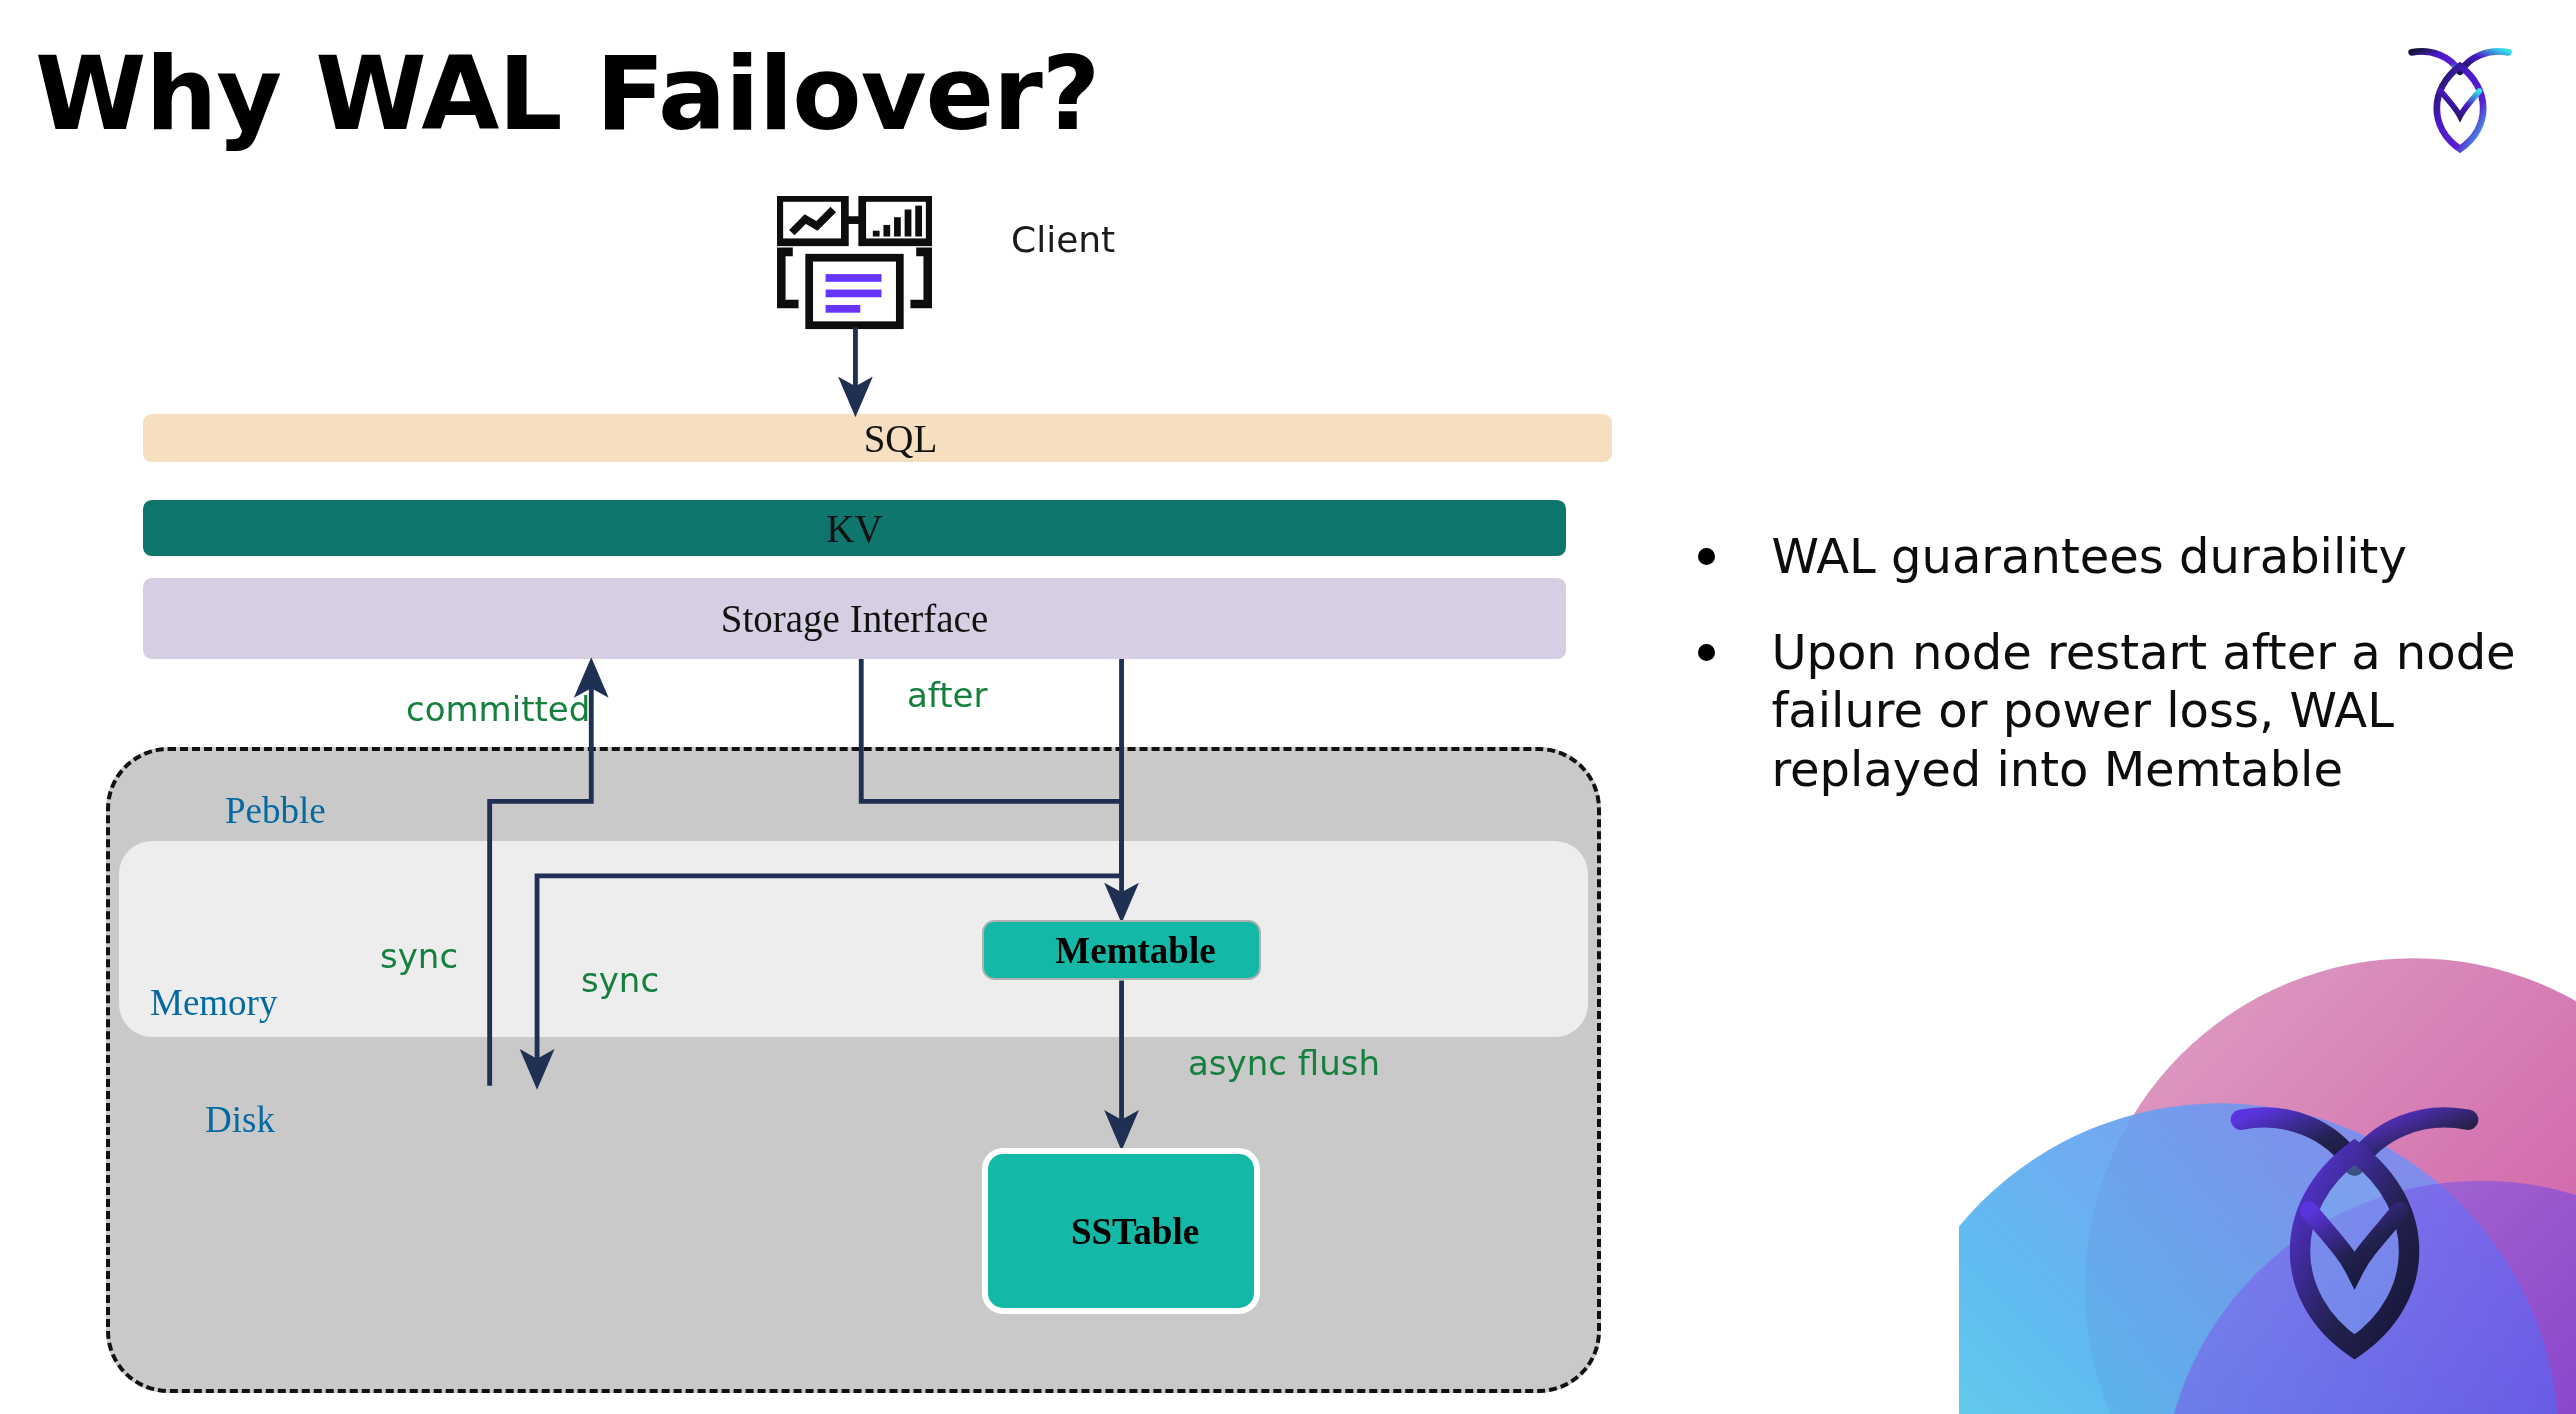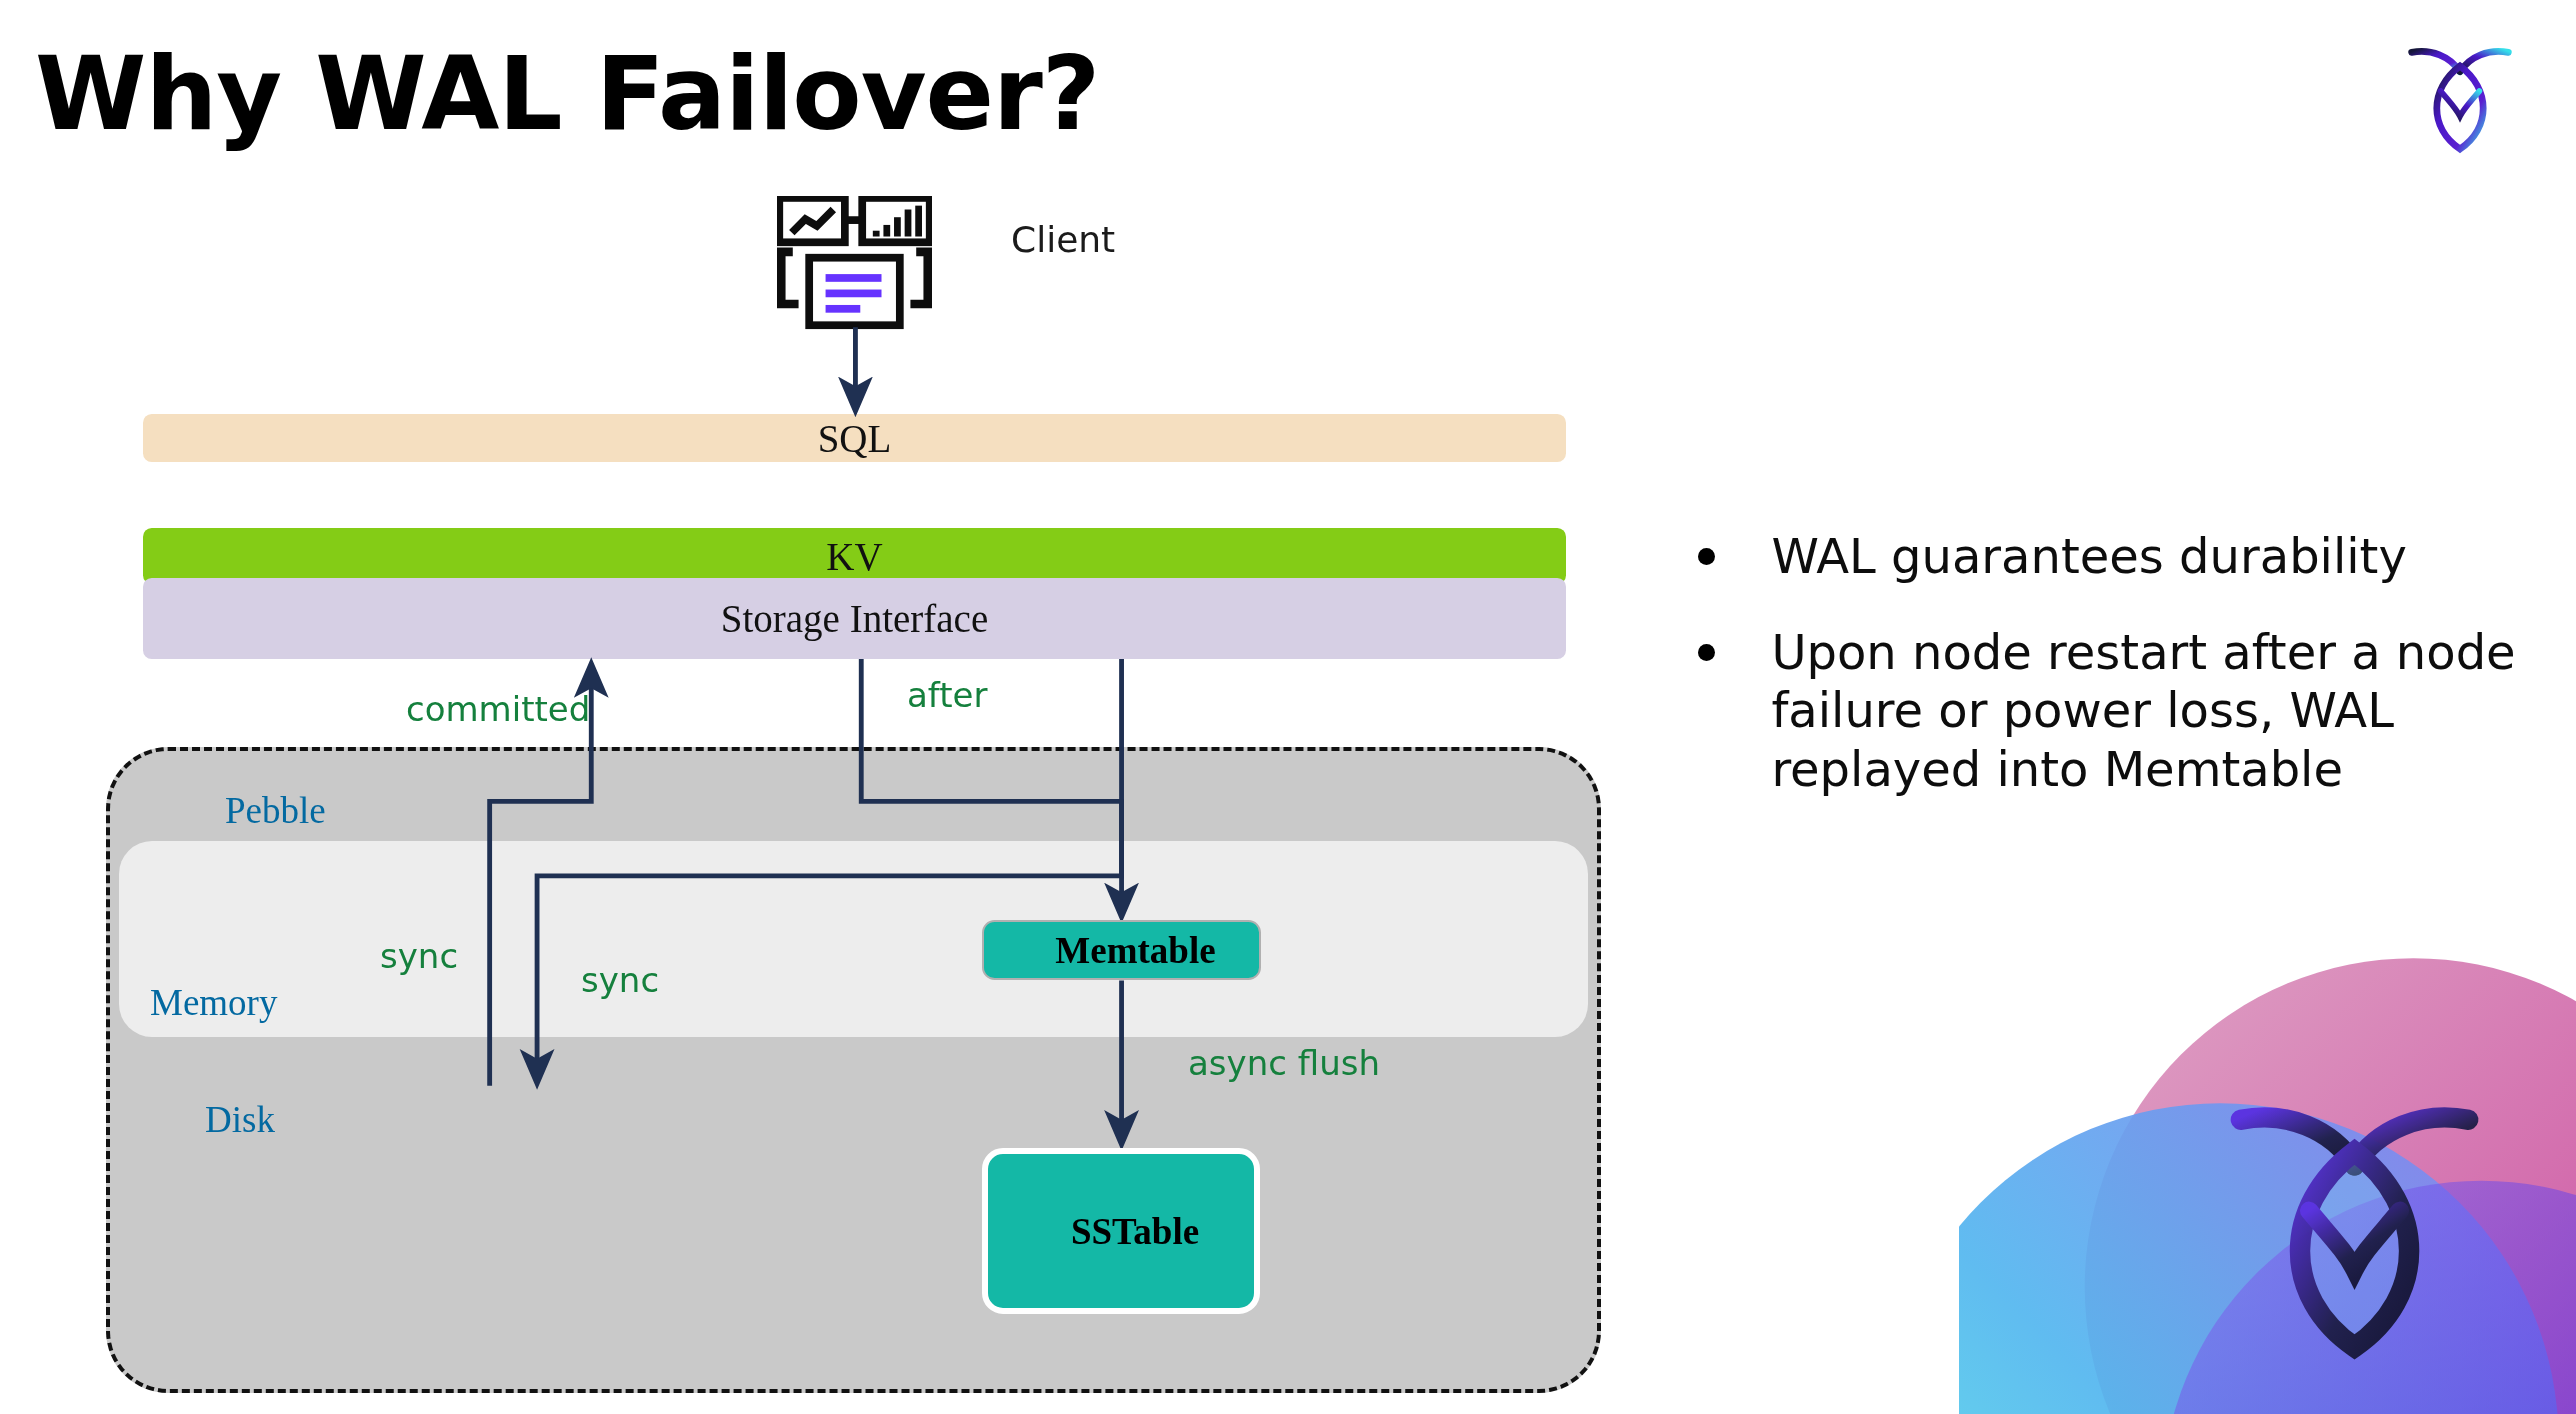--- a/index.html
+++ b/index.html
@@ -75,22 +75,22 @@
     left: 143px;
     width: 1423px;
     border-radius: 8.7px;
     display: flex;
     align-items: center;
     justify-content: center;
     font-family: "Liberation Serif", serif;
     font-size: 39px;
     color: #111111;
   }
-  #bar-sql { top: 414px; height: 48px; background: #f5dfc0; }
-  #bar-kv  { top: 528px; height: 56px; background: #84cc16; }
+  #bar-sql { top: 414px; height: 48px; background: #f5dfc0; padding-left: 46px; }
+  #bar-kv  { top: 500px; height: 56px; background: #0f766e; }
   #bar-storage { top: 578px; height: 81px; background: #d6cfe4; }
 
   
   #pebble-box {
     position: absolute;
     left: 106px;
     top: 747px;
     width: 1495px;
     height: 646px;
     background: #c9c9c9;

